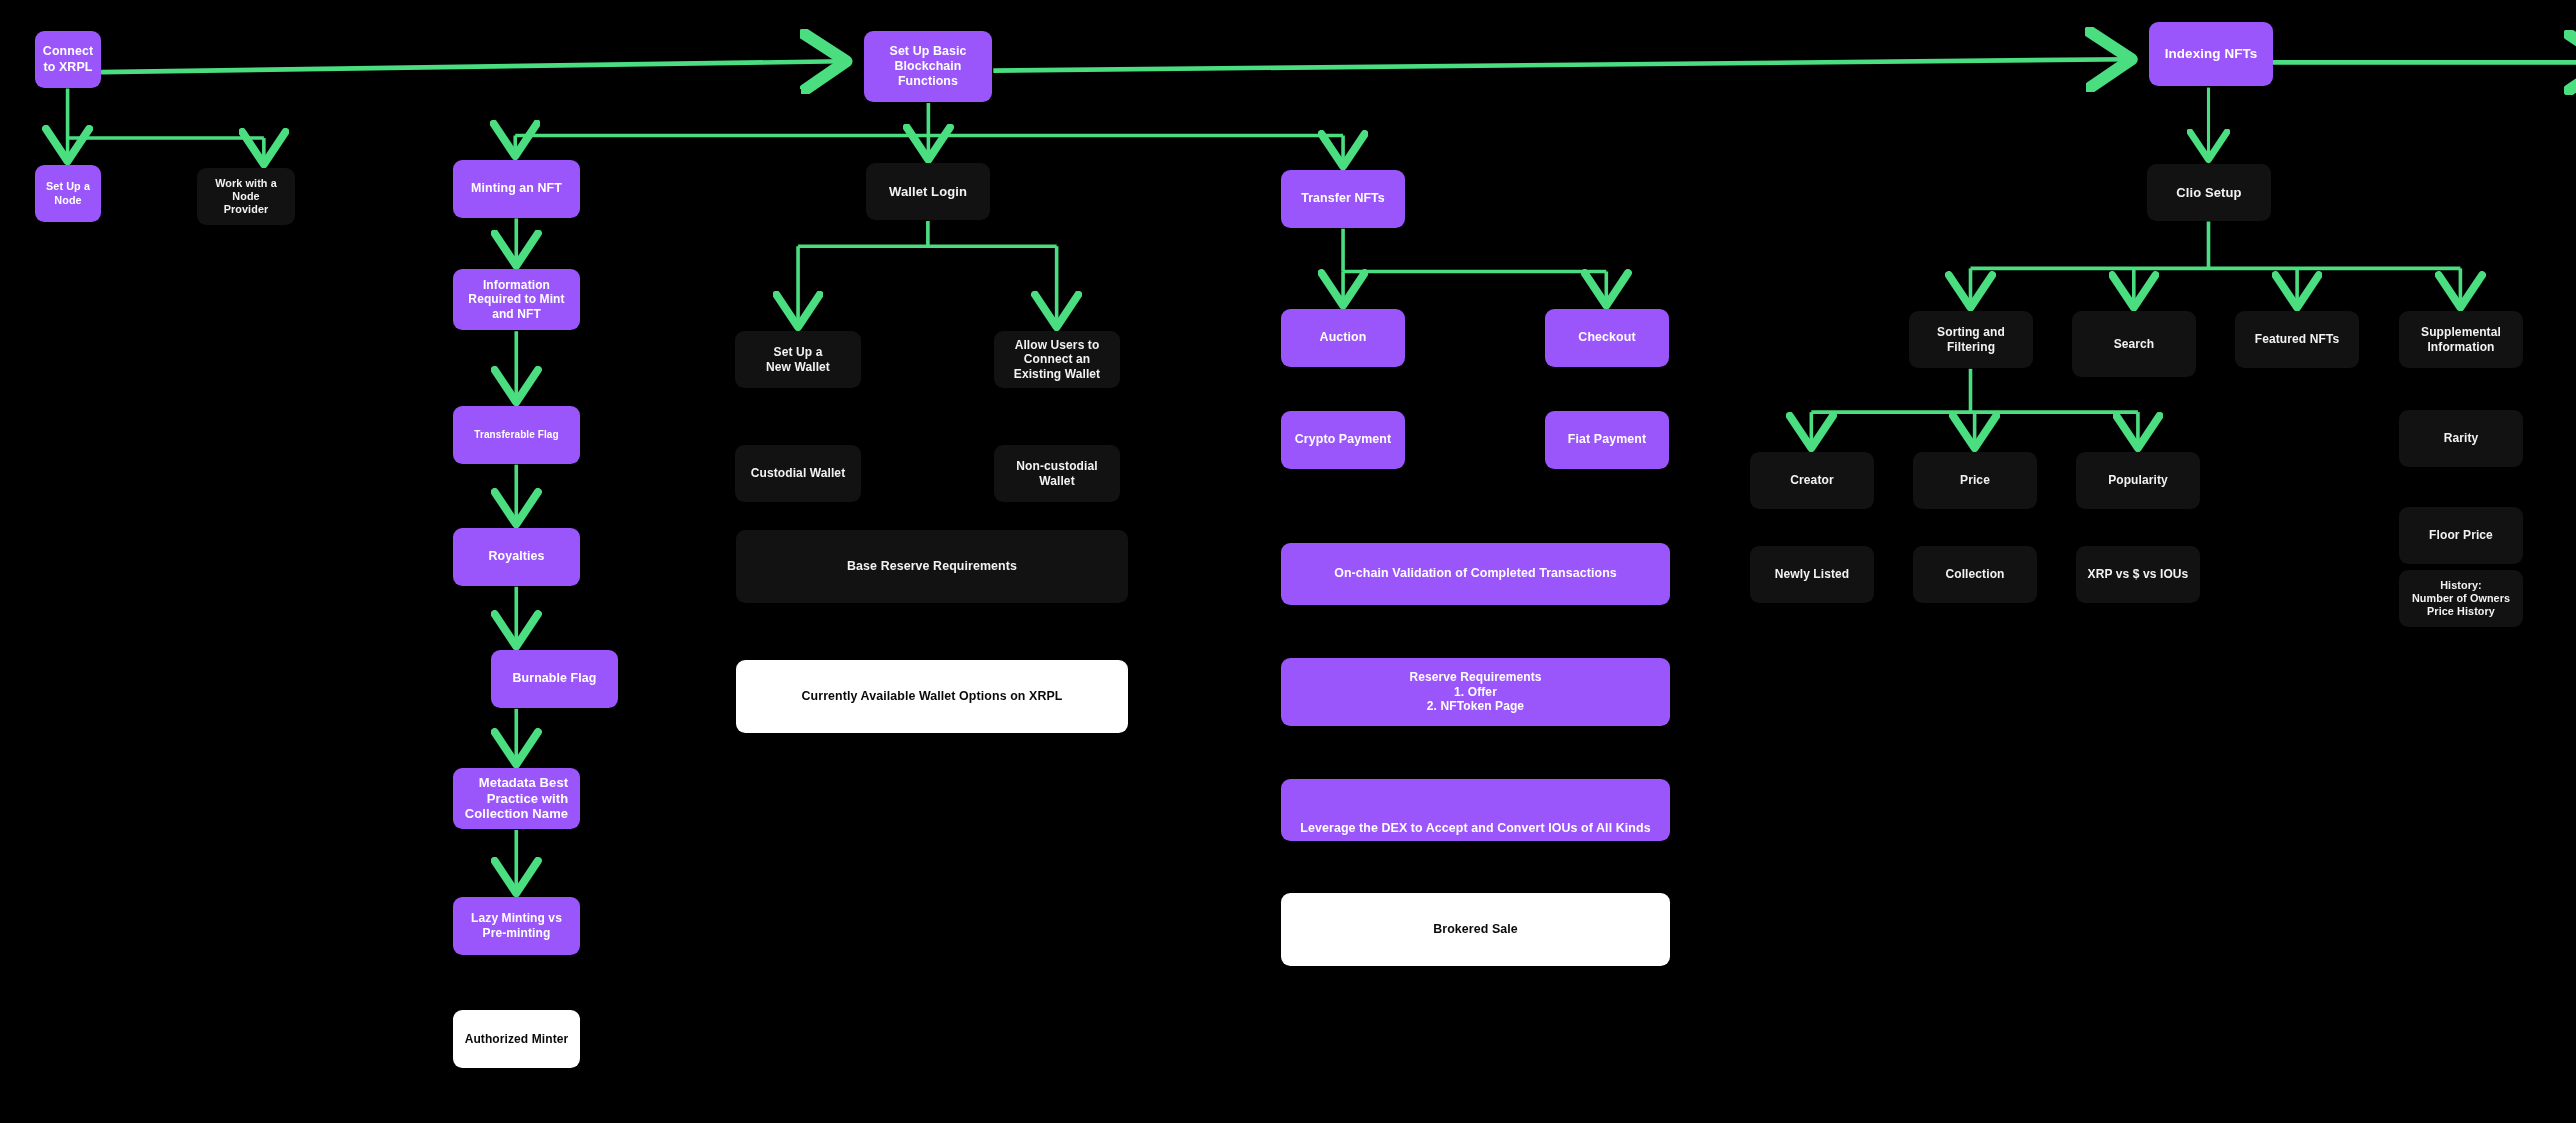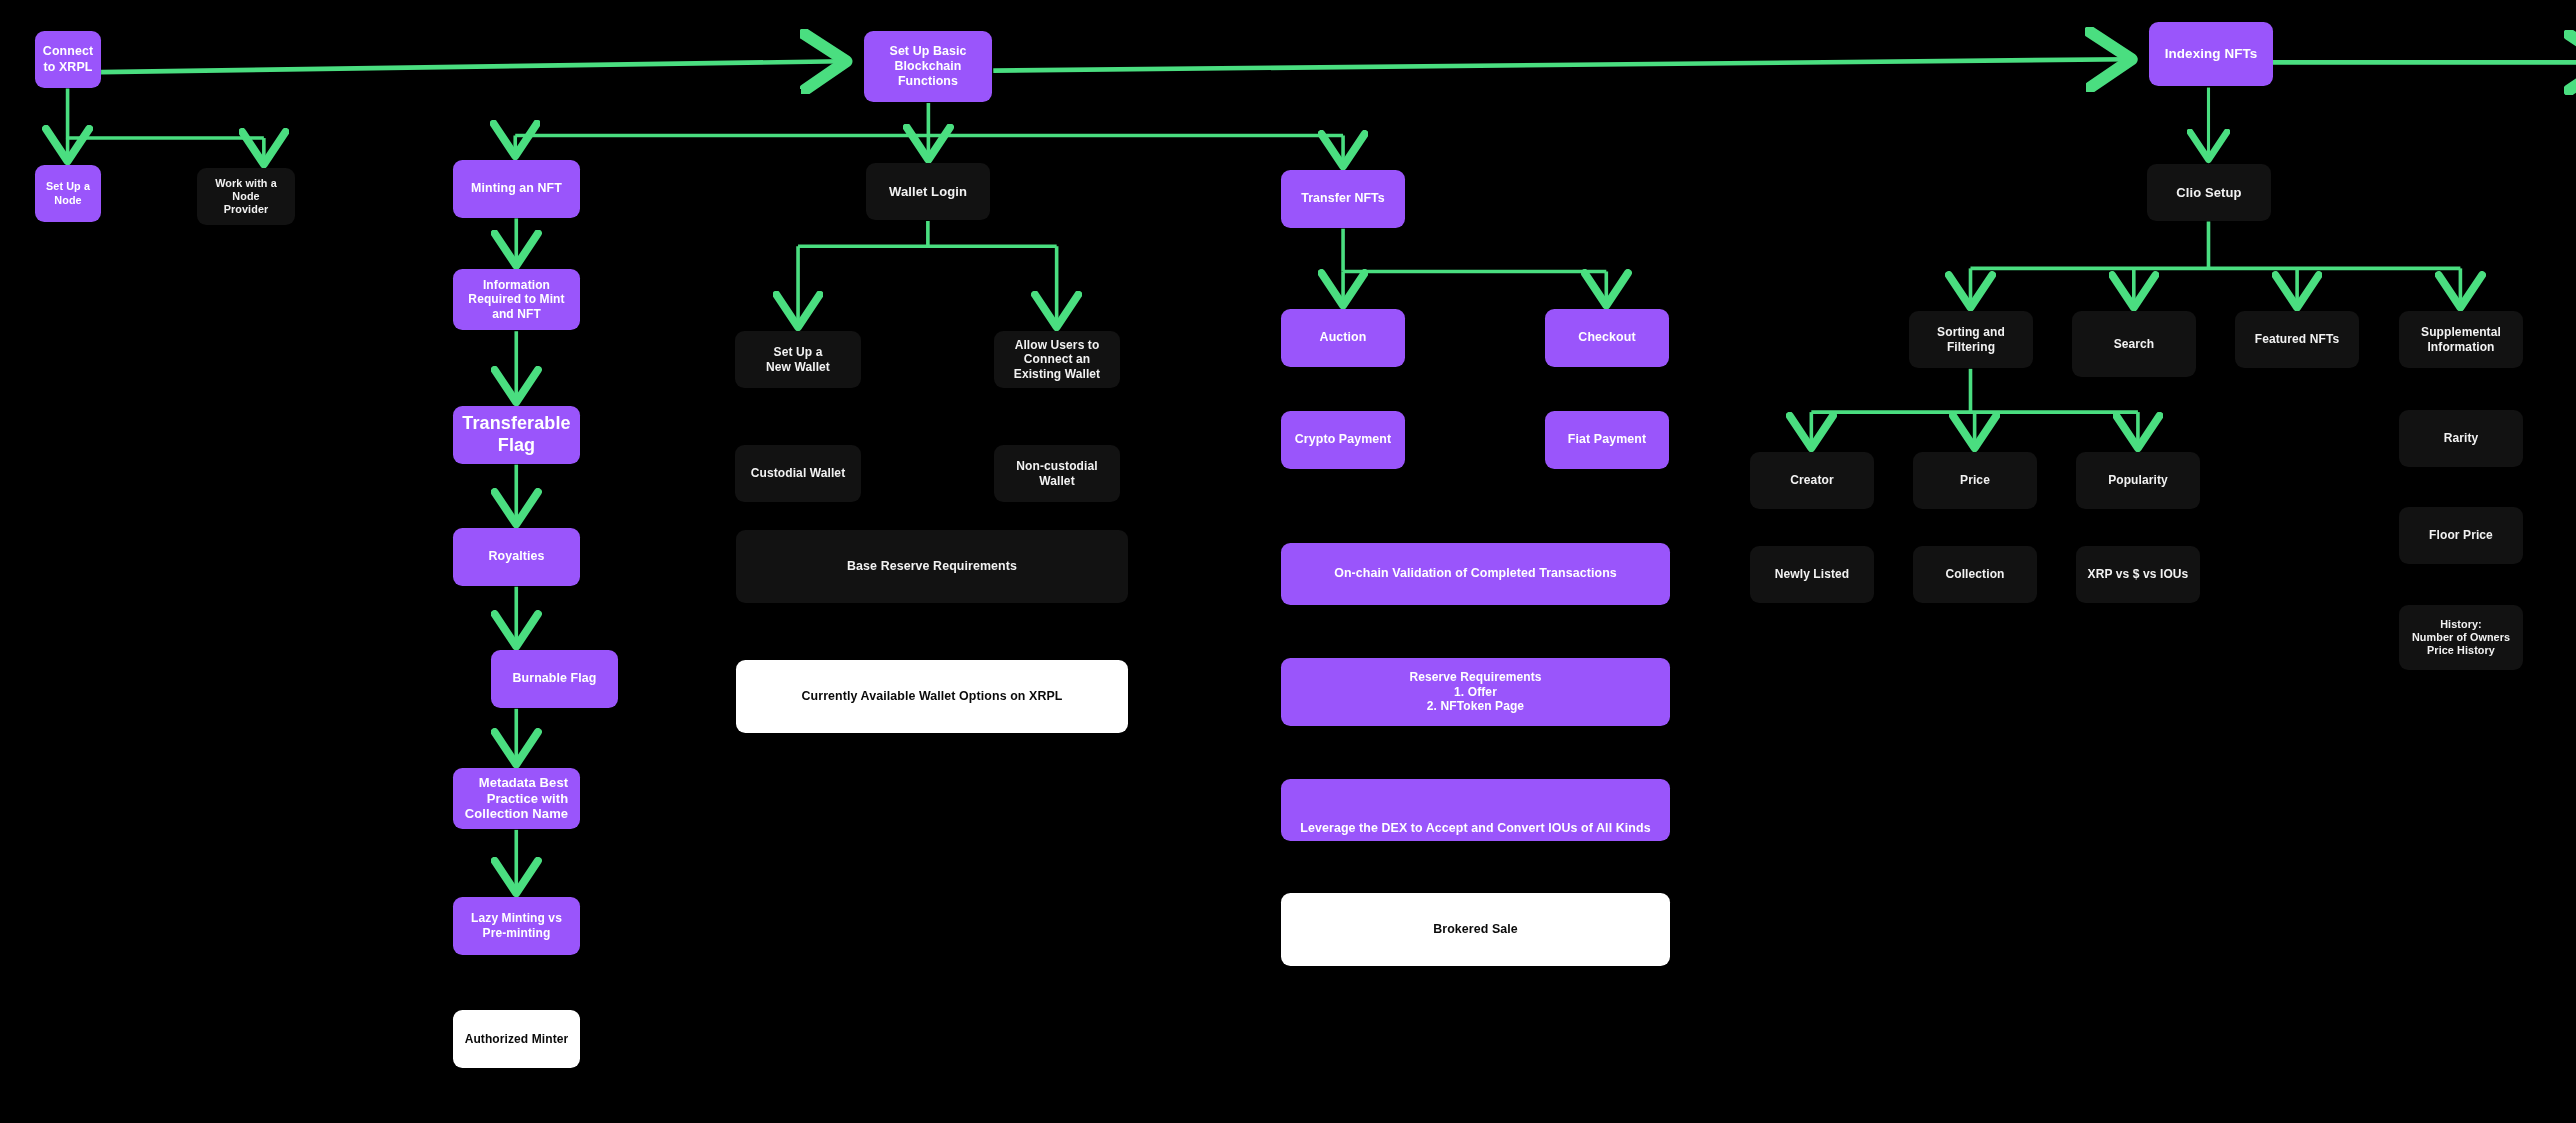--- a/index.html
+++ b/index.html
@@ -105,21 +105,21 @@
       </div>
       <div class="node purple" style="left: 453px; top: 160px; width: 127px; height: 58px;">
         <span class="lbl" style="font-size: 12.4px;">Minting an NFT</span>
       </div>
       <div class="node purple" style="left: 453px; top: 269px; width: 127px; height: 61px;">
         <span class="lbl" style="font-size: 12px;">Information
 Required to Mint
 and NFT</span>
       </div>
       <div class="node purple" style="left: 453px; top: 406px; width: 127px; height: 58px;">
-        <span class="lbl" style="font-size: 18px;">Transferable Flag</span>
+        <span class="lbl" style="font-size: 10px;">Transferable Flag</span>
       </div>
       <div class="node purple" style="left: 453px; top: 528px; width: 127px; height: 58px;">
         <span class="lbl" style="font-size: 12.4px;">Royalties</span>
       </div>
       <div class="node purple" style="left: 453px; top: 650px; width: 127px; height: 58px; margin-left: 38px;">
         <span class="lbl" style="font-size: 12.4px;">Burnable Flag</span>
       </div>
       <div class="node purple" style="left: 453px; top: 768px; width: 127px; height: 61px;">
         <span class="lbl" style="font-size: 13px; text-align: right;">Metadata Best
 Practice with
@@ -220,20 +220,20 @@
       </div>
       <div class="node dark" style="left: 1913px; top: 546px; width: 124px; height: 57px;">
         <span class="lbl" style="font-size: 12px;">Collection</span>
       </div>
       <div class="node dark" style="left: 2076px; top: 546px; width: 124px; height: 57px;">
         <span class="lbl" style="font-size: 12px;">XRP vs $ vs IOUs</span>
       </div>
       <div class="node dark" style="left: 2399px; top: 507px; width: 124px; height: 57px;">
         <span class="lbl" style="font-size: 12px;">Floor Price</span>
       </div>
-      <div class="node dark" style="left: 2399px; top: 605px; width: 124px; height: 65px;">
+      <div class="node dark" style="left: 2399px; top: 570px; width: 124px; height: 57px;">
         <span class="lbl" style="font-size: 10.8px;">History:
 Number of Owners
 Price History</span>
       </div>
     </div>
 </div>
 
 
 </body></html>

